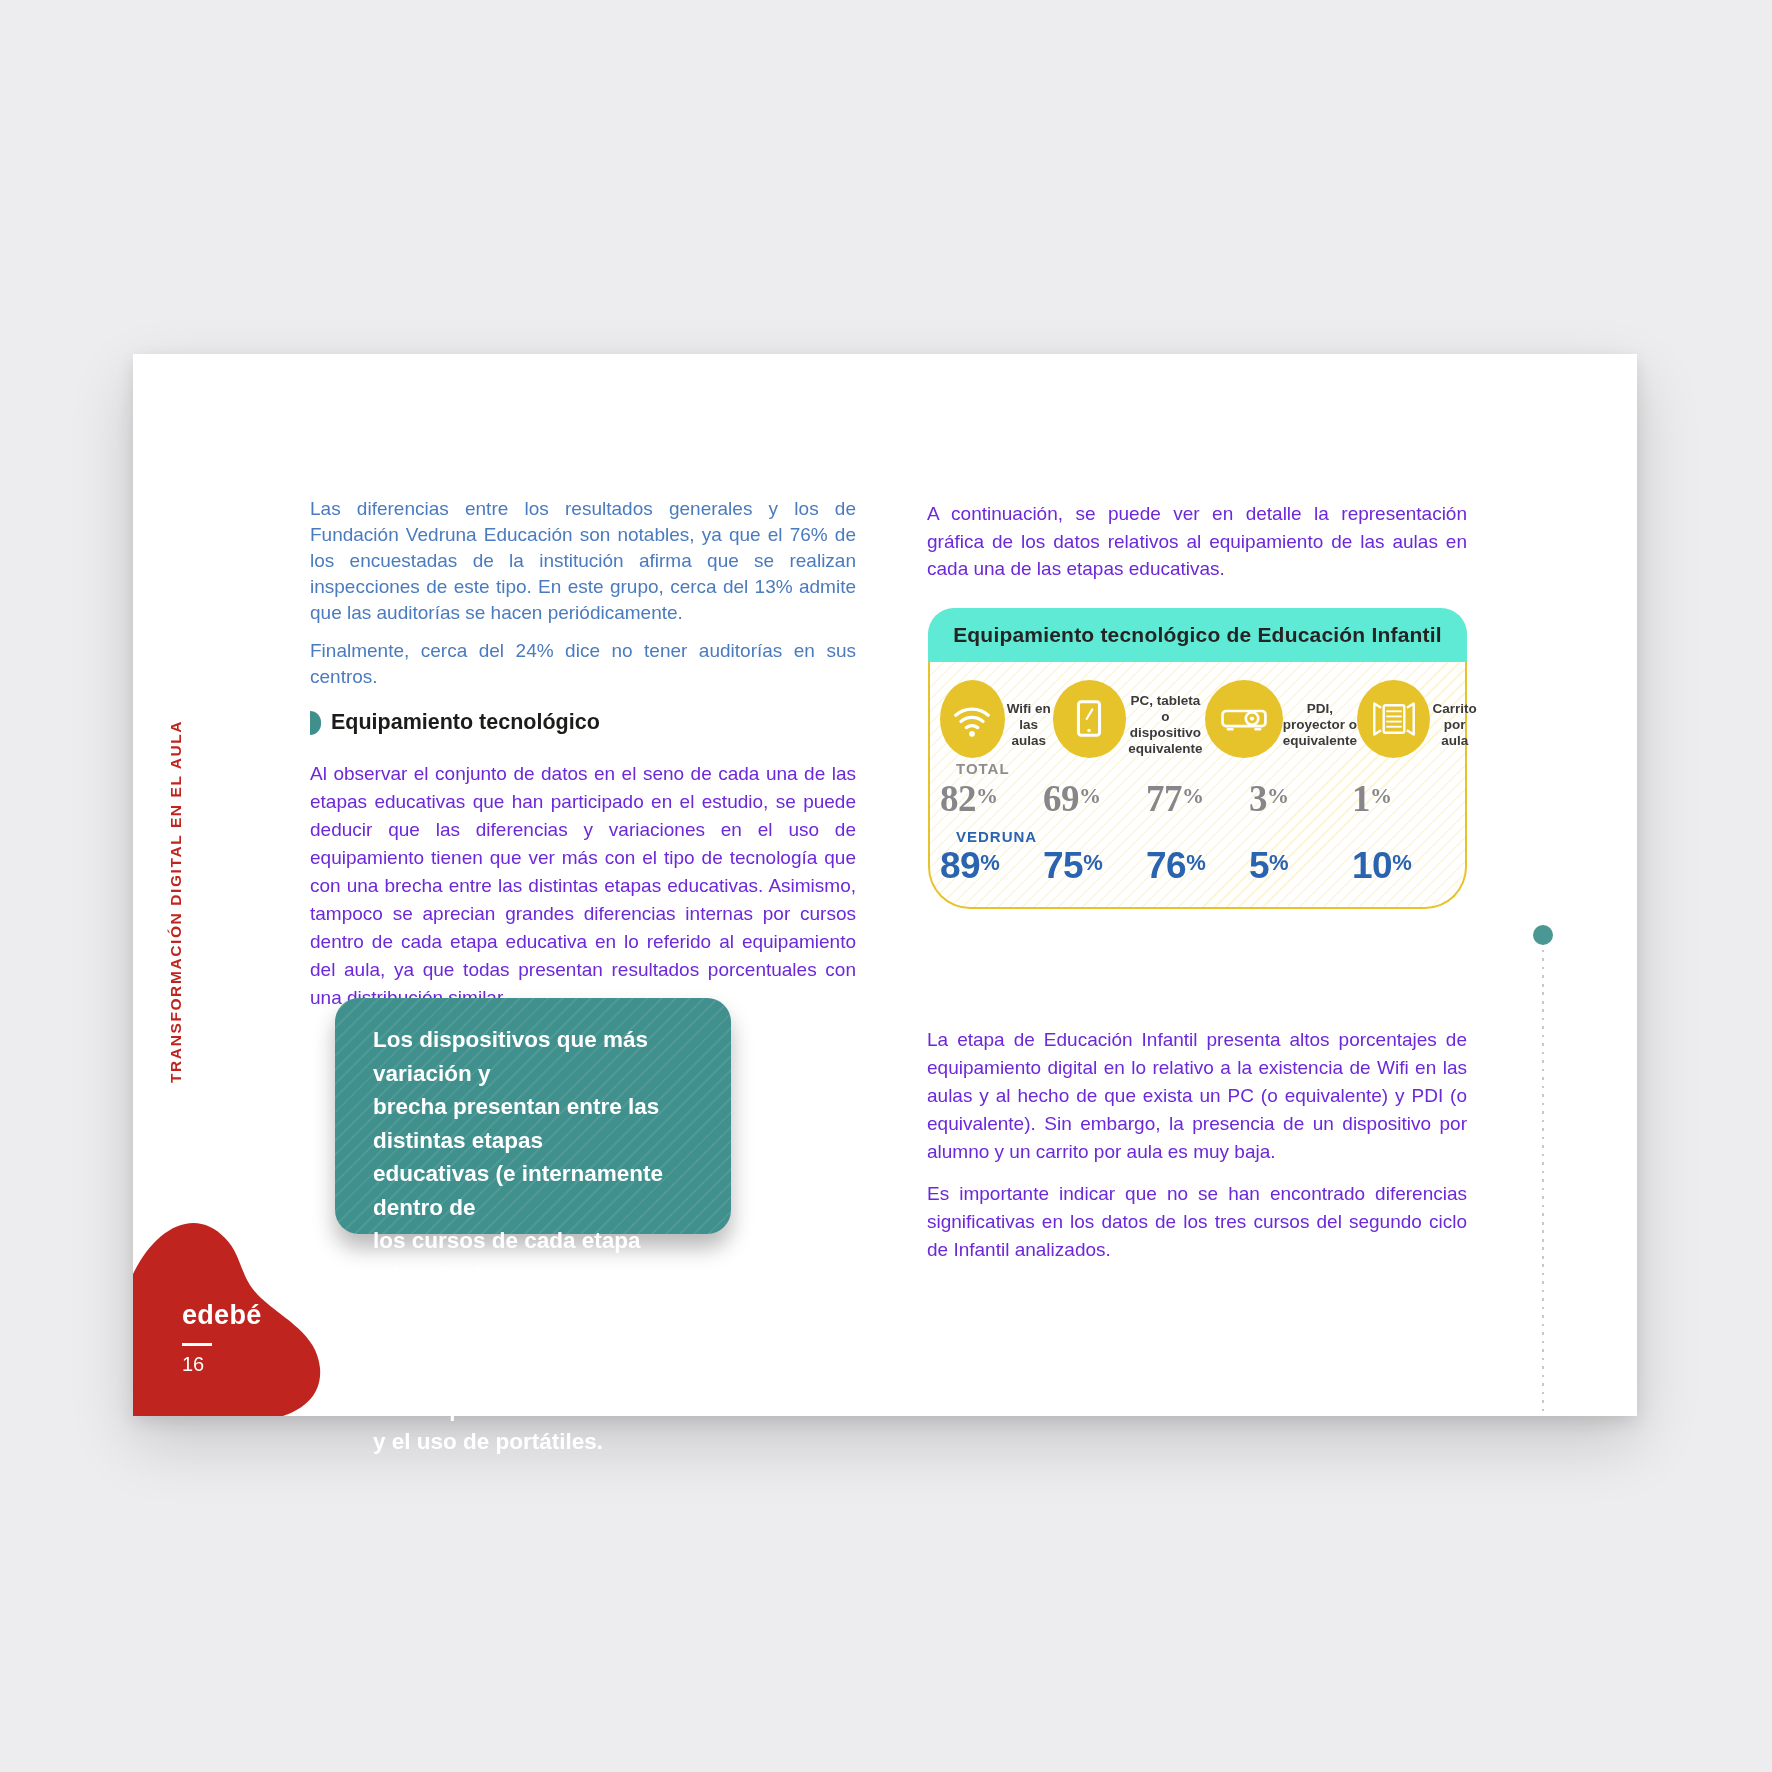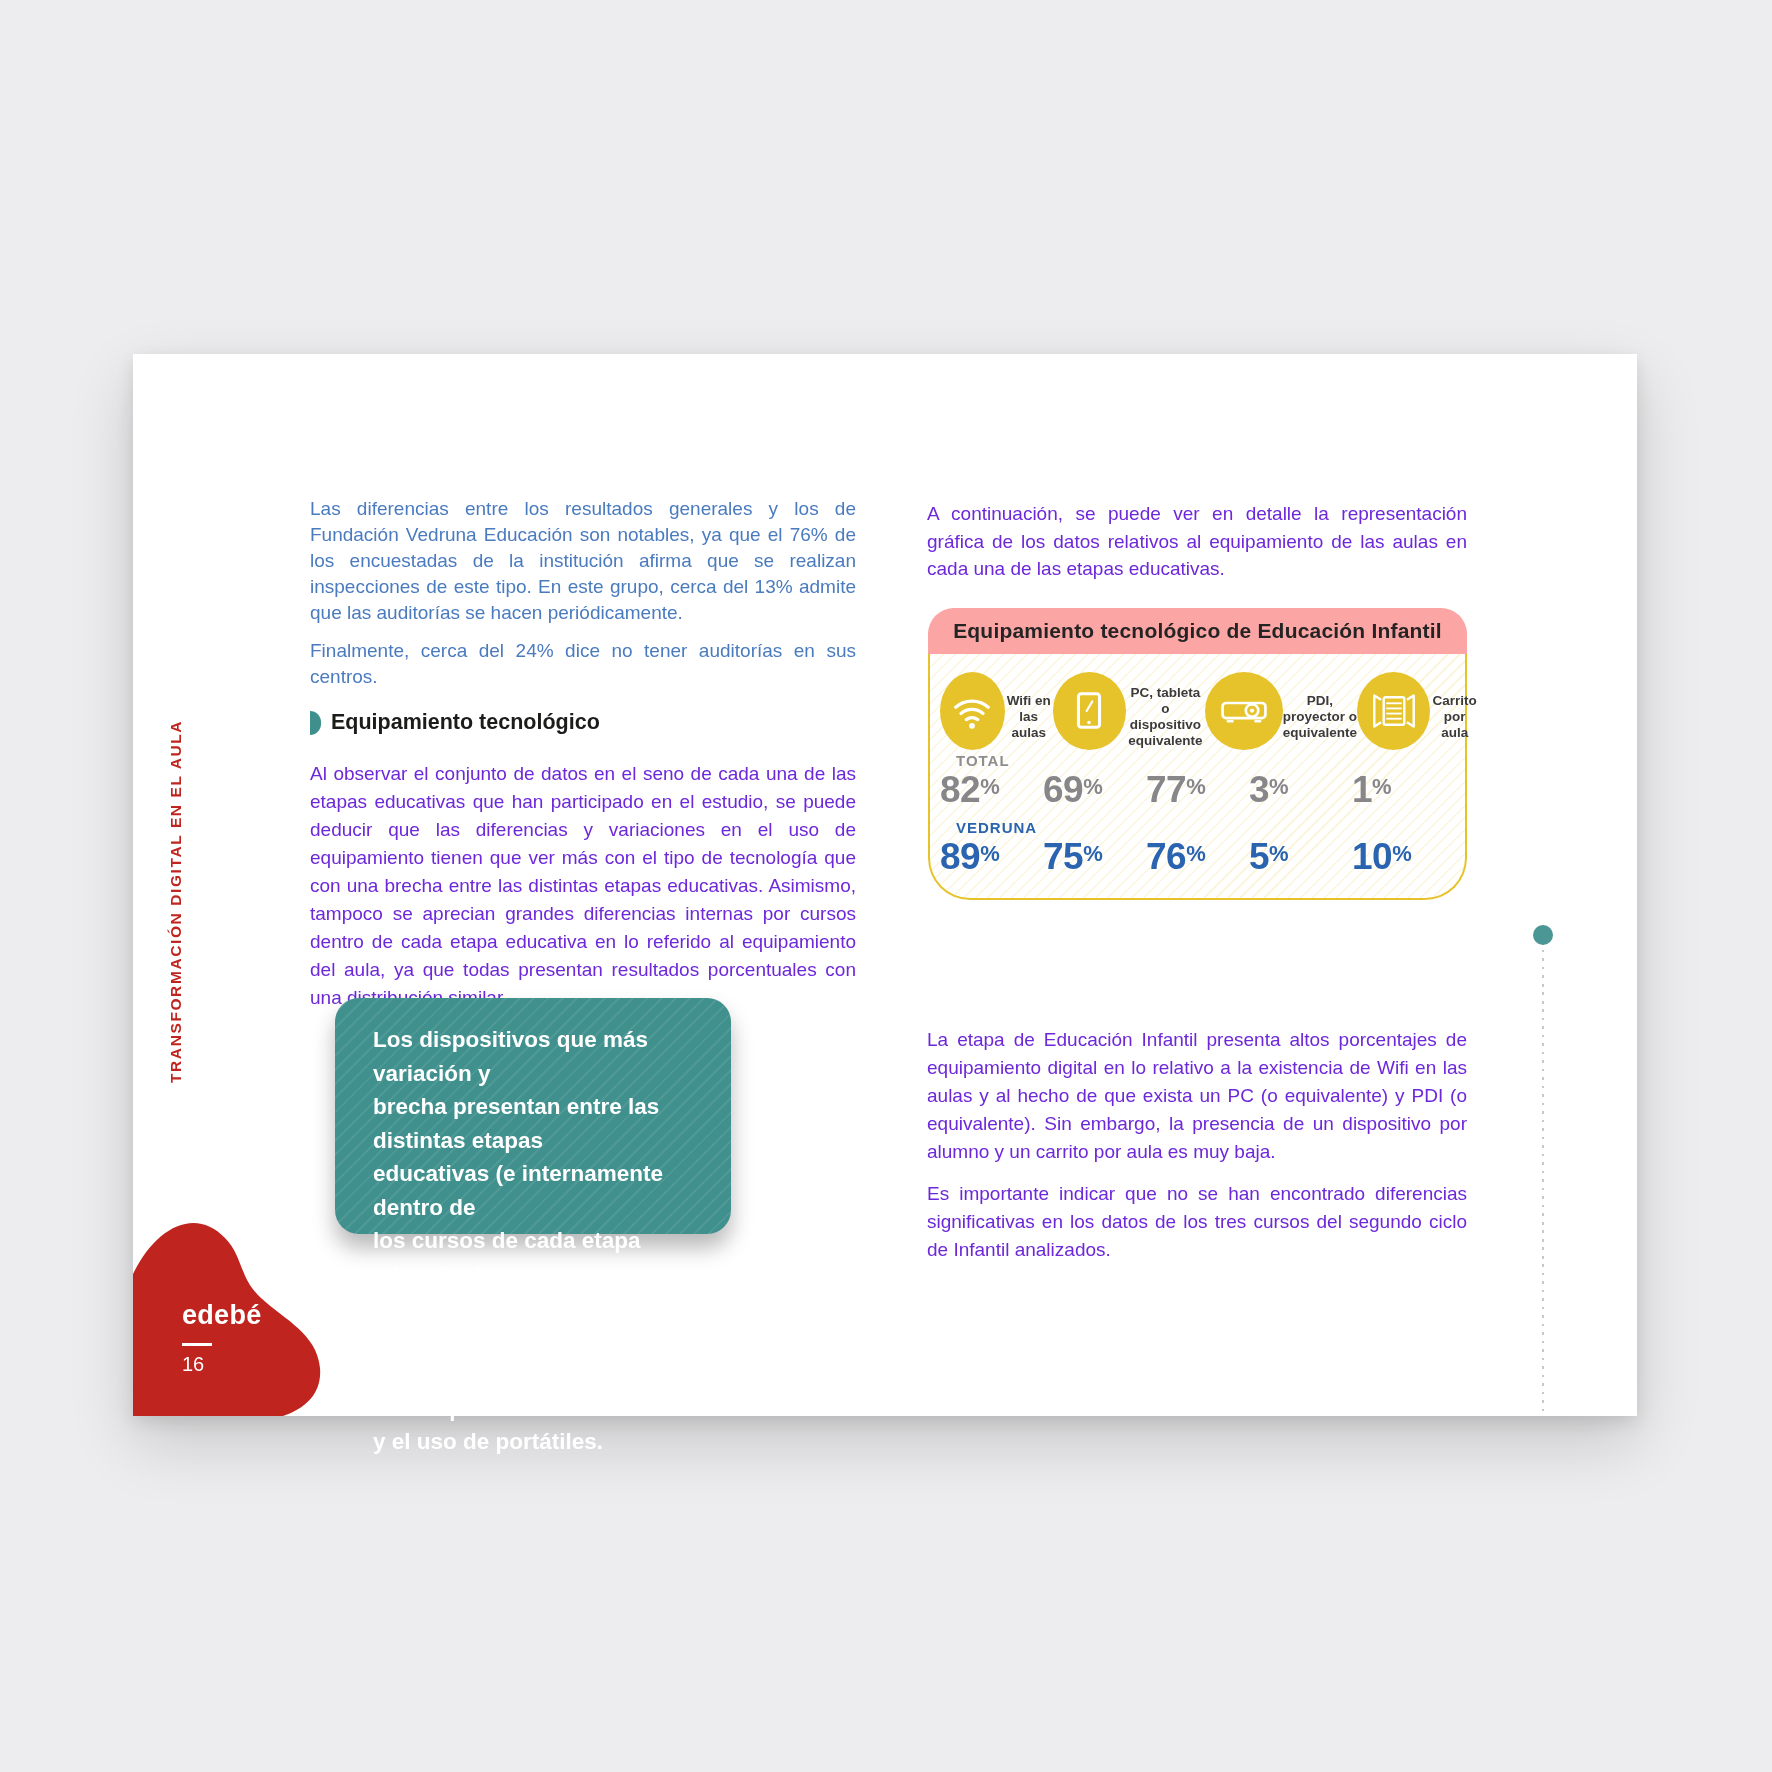--- a/index.html
+++ b/index.html
@@ -46,21 +46,21 @@
     border-radius:24px;
     box-shadow:0 14px 22px rgba(0,0,0,.28);
     box-sizing:border-box;
     padding:25px 24px 0 38px;
     color:#fff;font-size:22.5px;line-height:33.5px;font-weight:bold;
     white-space:pre-line;
   }
   
   .card{position:absolute;left:1px;top:254px;width:539px;}
   .card-header{
-    height:46px;background:#fca5a5;border-radius:26px 26px 0 0;
+    height:54px;background:#5eead4;border-radius:26px 26px 0 0;
     display:flex;align-items:center;justify-content:center;
   }
   .card-title{font-size:21px;font-weight:bold;color:#242424;letter-spacing:.2px;}
   .card-body{
     border:2px solid #e7c32b;border-top:none;border-radius:0 0 42px 42px;
     background-color:#fff;
     background-image:repeating-linear-gradient(135deg,rgba(231,195,43,.16) 0px,rgba(231,195,43,.16) 1.5px,transparent 1.5px,transparent 8.5px);
     padding:18px 10px 20px 10px;
   }
   .cols{display:flex;}
@@ -72,21 +72,21 @@
   .circle svg{display:block;}
   .icon-label{
     margin-top:11px;font-size:13.5px;line-height:16px;font-weight:bold;
     color:#3b3b3b;white-space:pre-line;min-height:48px;
   }
   .row-label{font-size:15px;font-weight:bold;letter-spacing:1px;margin:2px 0 0 16px;}
   .row-label.total{color:#8e8e8e;}
   .row-label.vedruna{color:#2a63af;}
   .vals .coli{justify-content:flex-start;}
   .val{font-size:37px;font-weight:bold;letter-spacing:-.5px;}
-  .vals.total .val{color:#87878a;}
+  .vals.total .val{color:#87878a;font-family:Liberation Serif, serif;}
   .vals.vedruna .val{color:#2a63af;}
   .unit{font-size:22px;vertical-align:8px;letter-spacing:0;}
   
   .margin-dot{position:absolute;left:1400px;top:571px;width:20px;height:20px;border-radius:50%;background:#4b9795;}
   .margin-dotted-line{
     position:absolute;left:1408.5px;top:596px;width:2.5px;height:466px;
     background:repeating-linear-gradient(to bottom,#c9c8c8 0px,#c9c8c8 2.5px,transparent 2.5px,transparent 8.5px);
   }
 </style>
 </head>

